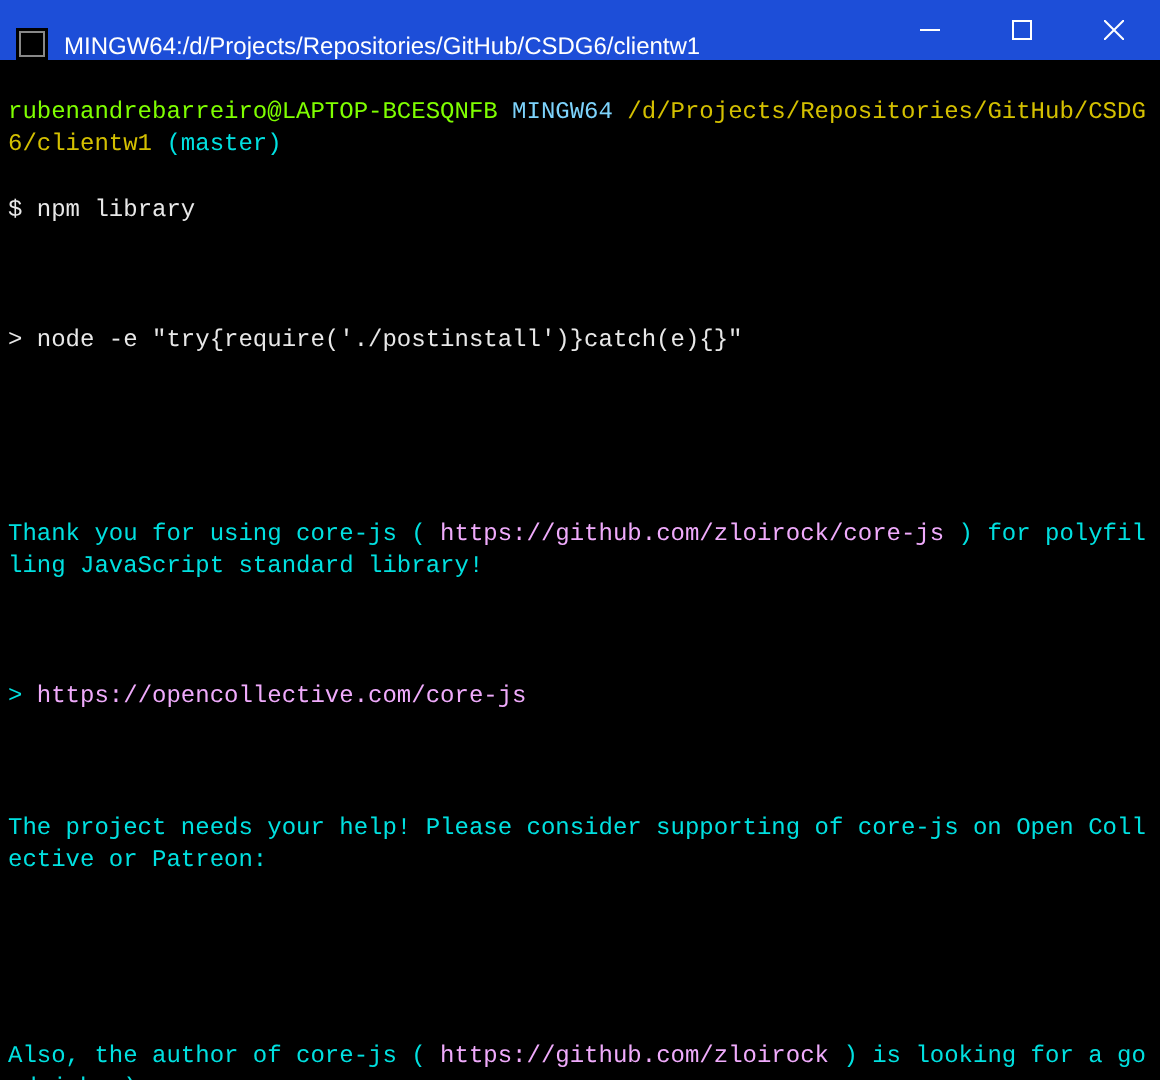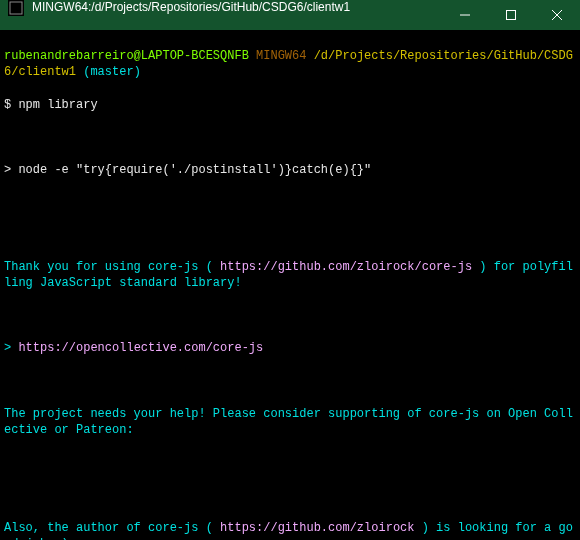--- a/index.html
+++ b/index.html
@@ -6,24 +6,24 @@
     body {
       width: 580px;
       height: 540px;
       font-family: Consolas, "Courier New", monospace;
       font-size: 12px;
       background: #000;
       overflow: hidden;
     }
     .window { width: 100%; height: 100%; display: flex; flex-direction: column; }
     .titlebar {
-      background: #14532d;
+      background: #1d4ed8;
       height: 30px;
       display: flex;
-      align-items: flex-start;
+      align-items: flex-end;
       color: #fff;
       font-family: "Segoe UI", sans-serif;
       font-size: 12px;
     }
     .titlebar .icon { width: 16px; height: 16px; margin: 0 8px; }
     .titlebar .title { flex: 1; white-space: nowrap; overflow: hidden; }
     .win-btn {
       width: 46px;
       height: 30px;
       display: flex;
@@ -36,21 +36,21 @@
       flex: 1;
       background: #000;
       padding: 2px 4px;
       line-height: 1.35;
       white-space: pre-wrap;
       word-break: break-all;
       overflow: hidden;
     }
     .ln { display: block; }
     .c-user { color: #7fff00; }
-    .c-host { color: #a16207; }
+    .c-host { color: #7dd3fc; }
     .c-white { color: #e8e8e8; }
     .c-cyan { color: #00e0e0; margin-top: 33px; }
     .c-yellow { color: #d4c000; }
     .c-url { color: #f0abfc; }
   </style>
 </head>
 <body>
 
 <div class="window">
   <div class="titlebar">

